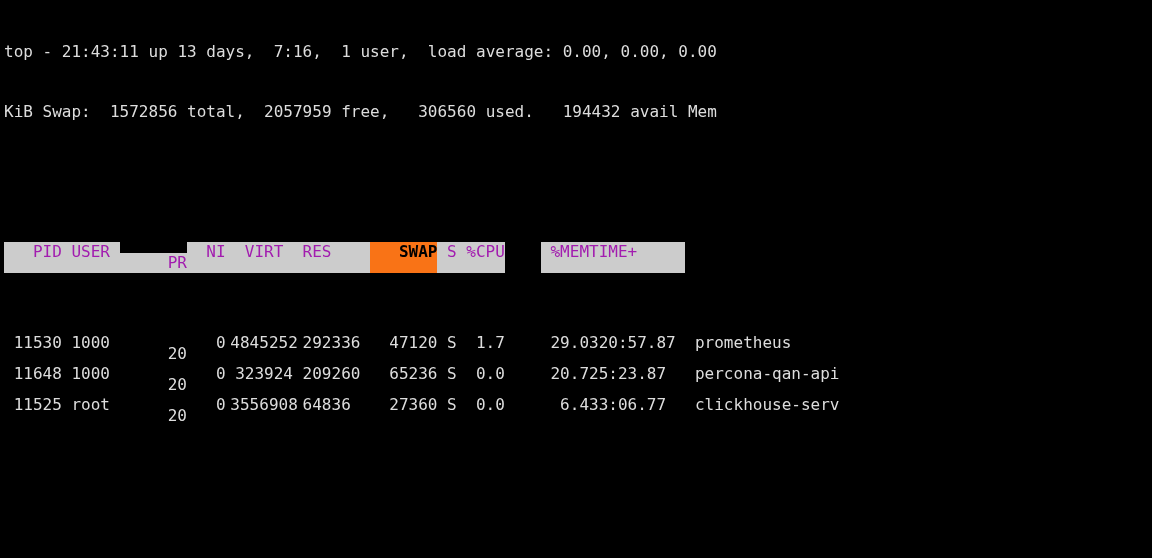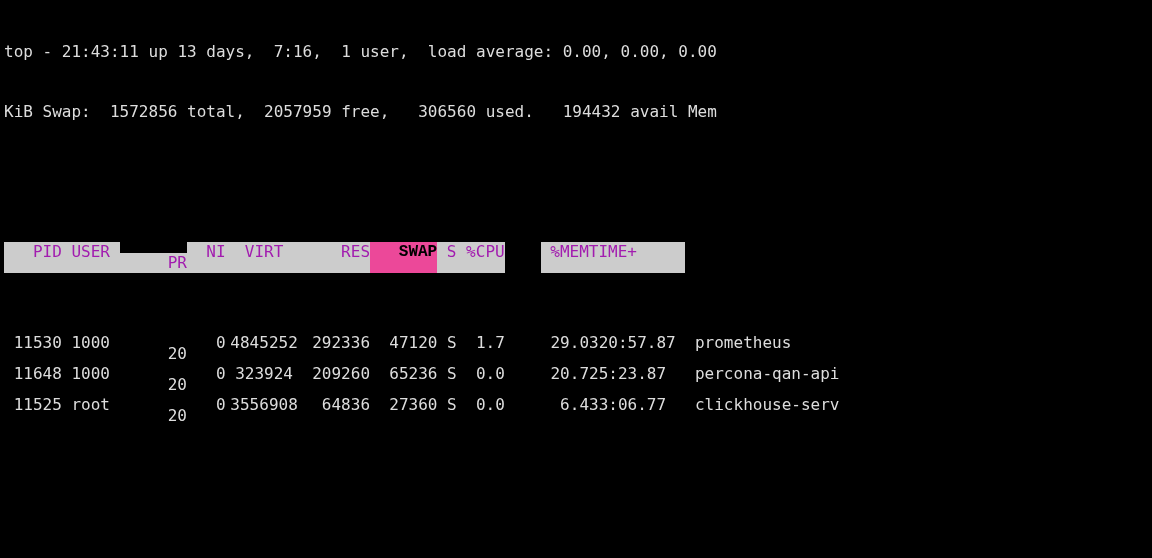--- a/index.html
+++ b/index.html
@@ -22,32 +22,31 @@
     display: flex;
   }
   .cell {
     white-space: pre;
   }
   .hdr {
     background: #ccc;
     color: #a21caf;
   }
   .hdr-sort {
-    background: #ec4899;
+    background: #f97316;
     color: #000;
     font-weight: bold;
-    font-family: Liberation Mono, monospace;
   }
   
   .c-pid  { width: 6ch; text-align: right; }
   .c-user { width: 5ch; text-align: left; padding-left: 1ch; }
   .c-pr   { width: 7ch; text-align: right; margin-top: 11px; }
   .c-ni   { width: 4ch; text-align: right; }
   .c-virt { width: 8ch; text-align: center; }
-  .c-res  { width: 7ch; text-align: right; }
+  .c-res  { width: 7ch; text-align: left; }
   .c-swap { width: 7ch; text-align: right; }
   .c-s    { width: 2ch; text-align: right; }
   .c-cpu  { width: 5ch; text-align: right; }
   .c-mem  { width: 5ch; text-align: right; margin-left: 36px; }
   .c-time { width:10ch; text-align: left; }
   .c-cmd  { width: 25ch; text-align: left; padding-left: 1ch; }
 </style>
 </head>
 <body>
 

